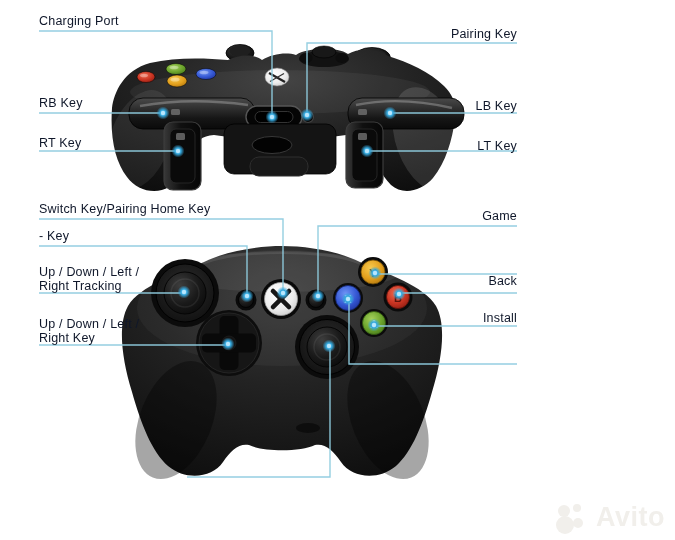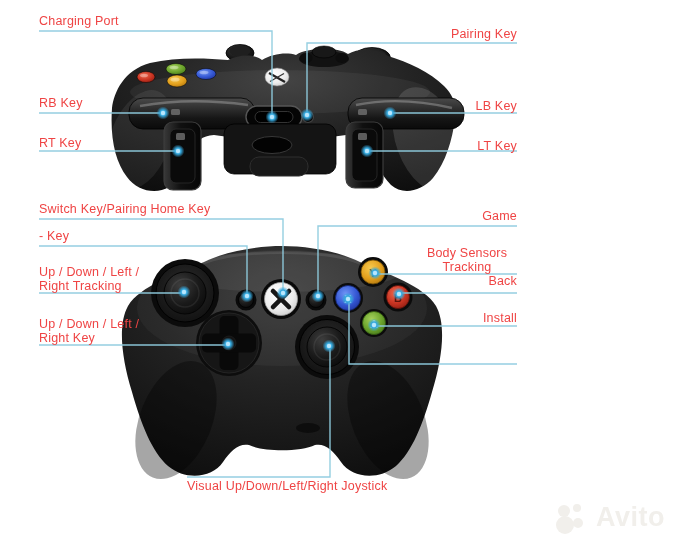--- a/index.html
+++ b/index.html
@@ -1,22 +1,22 @@
 <!DOCTYPE html>
 <html><head>
 <meta charset="utf-8">
 <style>
   html,body{margin:0;padding:0;background:#fff;}
   .canvas{position:relative;width:675px;height:540px;background:#ffffff;overflow:hidden;
           font-family:"Liberation Sans",sans-serif;}
   .art{position:absolute;left:0;top:0;}
-  .label{position:absolute;font-size:12.5px;line-height:13.5px;color:#ef4444;
+  .label{position:absolute;font-size:12.5px;line-height:13.5px;color:#0f172a;
          letter-spacing:.2px;white-space:nowrap;}
   .label.wrap{white-space:normal;}
-  .label.r{text-align:center;}
+  .label.r{text-align:right;}
   .watermark{position:absolute;right:10px;top:498px;display:flex;align-items:center;
              gap:3px;color:#f1efeb;font-weight:bold;font-size:27px;letter-spacing:.5px;}
 </style>
 </head>
 <body>
 
 <div class="canvas">
 
 <svg class="art" width="675" height="540" viewBox="0 0 675 540">
   <defs>
@@ -336,26 +336,24 @@
 <div class="label" style="left:39px;top:15px">Charging Port</div>
 <div class="label r" style="right:158px;top:28px">Pairing Key</div>
 <div class="label" style="left:39px;top:97px">RB Key</div>
 <div class="label r" style="right:158px;top:100px">LB Key</div>
 <div class="label" style="left:39px;top:137px">RT Key</div>
 <div class="label r" style="right:158px;top:140px">LT Key</div>
 
 <div class="label" style="left:39px;top:203px">Switch Key/Pairing Home Key</div>
 <div class="label" style="left:39px;top:230px">- Key</div>
 <div class="label r" style="right:158px;top:210px">Game</div>
-<div class="label r wrap" style="right:158px;top:247px;width:100px">Body Sensors Tracking</div>
 <div class="label wrap" style="left:39px;top:266px;width:124px">Up / Down / Left / Right Tracking</div>
 <div class="label r" style="right:158px;top:275px">Back</div>
 <div class="label wrap" style="left:39px;top:318px;width:124px">Up / Down / Left / Right Key</div>
 <div class="label r" style="right:158px;top:312px">Install</div>
-<div class="label" style="left:187px;top:480px">Visual Up/Down/Left/Right Joystick</div>
 
 <div class="watermark">
   <svg width="42" height="38" viewBox="0 0 42 38">
     <circle cx="13" cy="13" r="6" fill="#f1efeb"></circle>
     <circle cx="26" cy="10" r="4" fill="#f1efeb"></circle>
     <circle cx="14" cy="27" r="9" fill="#f1efeb"></circle>
     <circle cx="27" cy="25" r="5" fill="#f1efeb"></circle>
   </svg>
   <span>Avito</span>
 </div>

